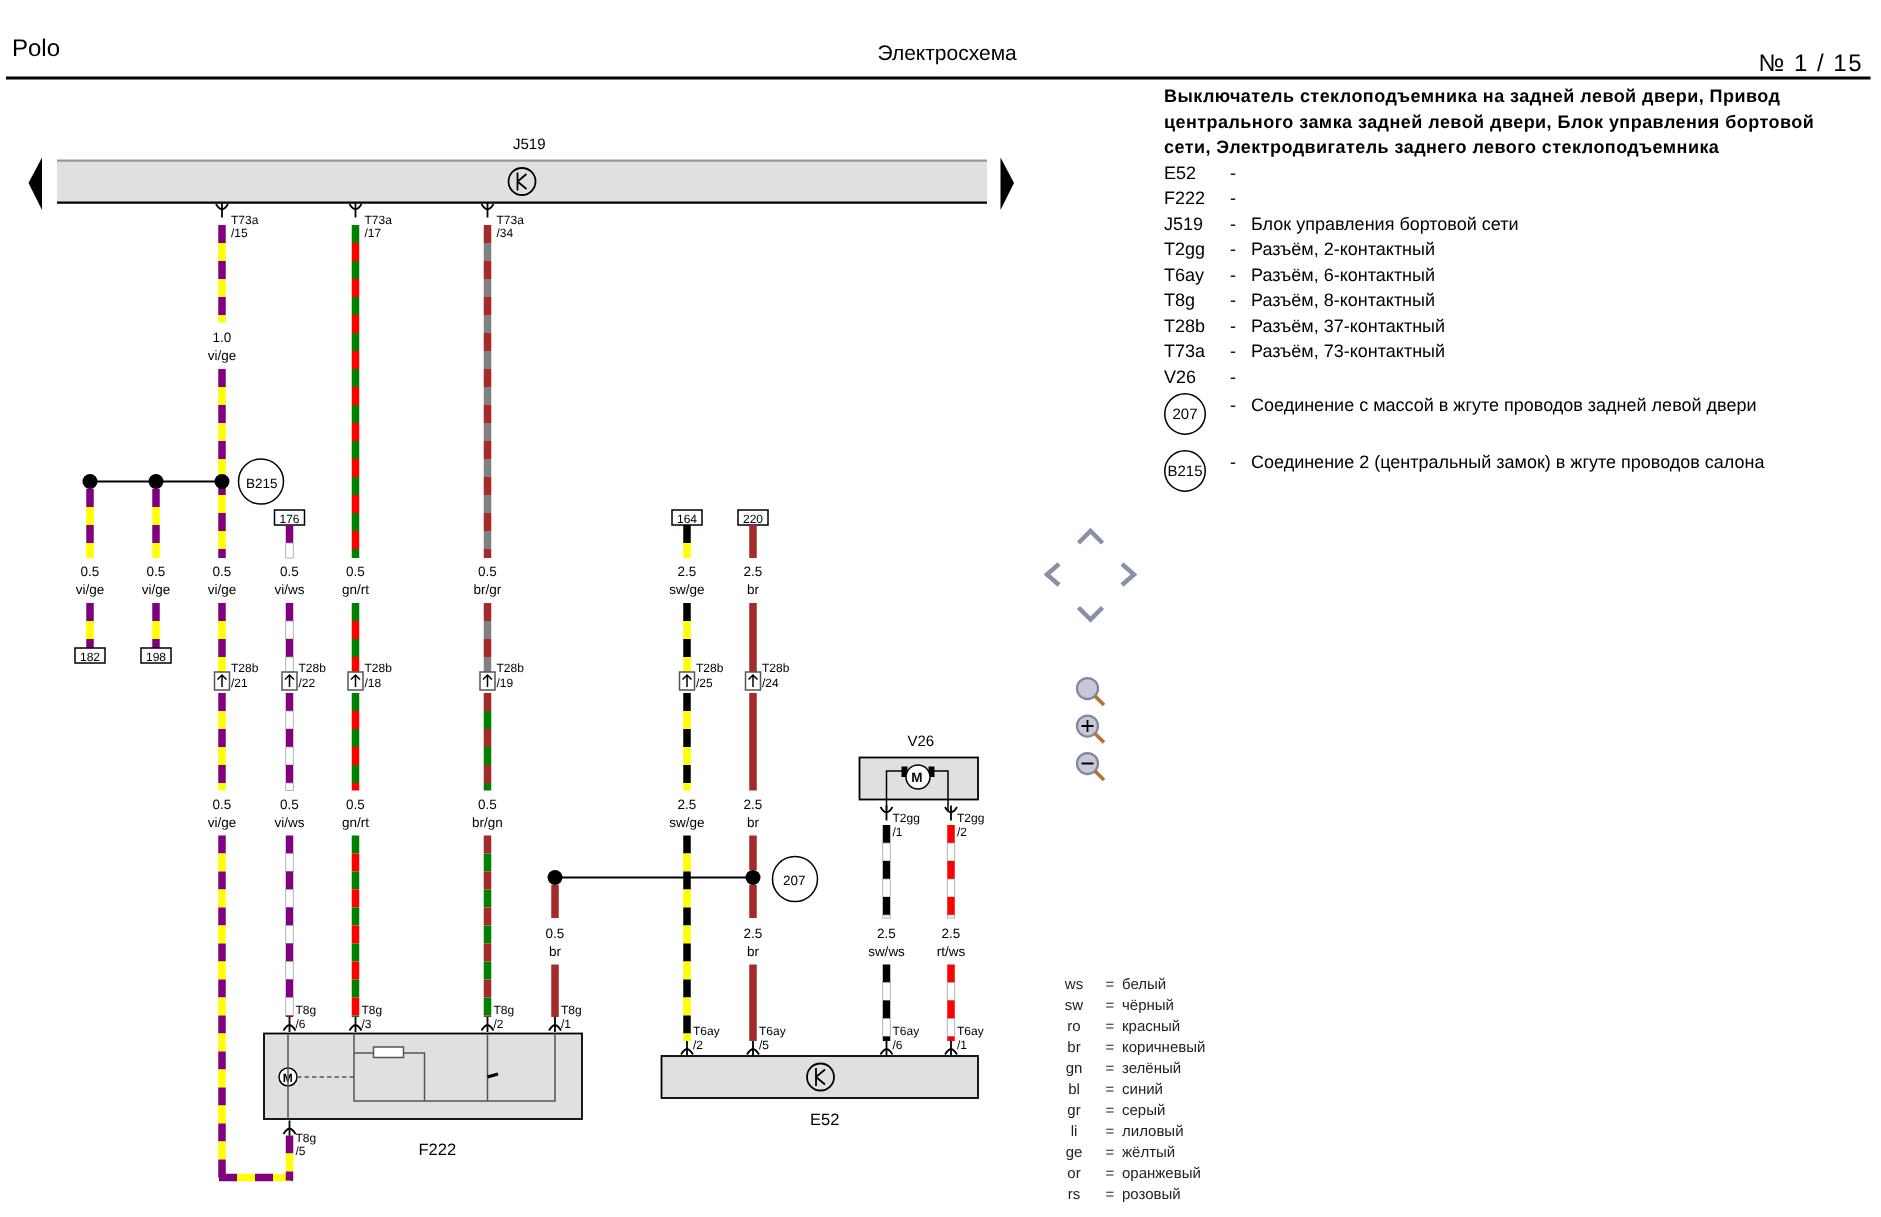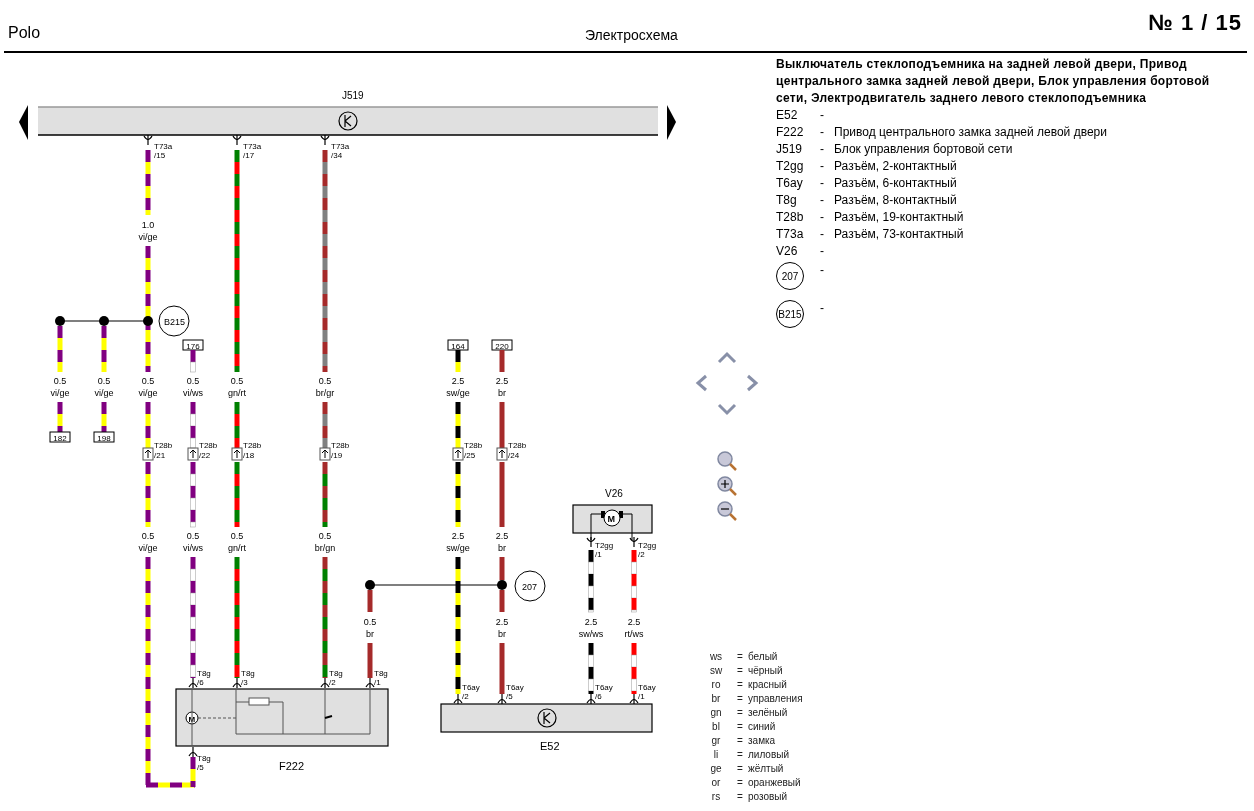--- a/index.html
+++ b/index.html
@@ -1,19 +1,19 @@
 <!DOCTYPE html>
 <html><head>
 <meta charset="utf-8">
 <style>
   html,body{margin:0;padding:0;background:#fff;}
   body{width:1254px;height:811px;position:relative;overflow:hidden;font-family:"Liberation Sans",sans-serif;color:#000;}
   .hdr-model{position:absolute;left:8px;top:24px;font-size:16px;font-weight:normal;}
   .hdr-title{position:absolute;left:585px;top:27px;font-size:14px;}
-  .hdr-page{position:absolute;right:12px;top:10px;font-size:22px;font-weight:bold;letter-spacing:1px;}
+  .hdr-page{position:absolute;right:12px;top:34px;font-size:16px;font-weight:normal;letter-spacing:1px;}
   .hdr-line{position:absolute;left:4px;top:51px;width:1243px;height:2px;background:#000;}
   #schema{position:absolute;left:0;top:0;}
   .legend{position:absolute;left:776px;top:56px;width:440px;font-size:12px;line-height:17px;}
   .legend .title{font-weight:bold;letter-spacing:0.3px;}
   .legend .row{display:flex;}
   .legend .code{width:44px;}
   .legend .dash{width:14px;}
   .legend .circ{width:28px;height:28px;border:1.5px solid #000;border-radius:50%;display:flex;align-items:center;justify-content:center;font-size:10px;box-sizing:border-box;margin-right:16px;}
   .legend .crow{display:flex;align-items:flex-start;height:36px;margin-top:2px;}
   .colors{position:absolute;left:700px;top:650px;font-size:10px;line-height:14px;color:#222;}
@@ -537,21 +537,20 @@
 <div class="legend">
   <div class="title">Выключатель стеклоподъемника на задней левой двери, Привод центрального замка задней левой двери, Блок управления бортовой сети, Электродвигатель заднего левого стеклоподъемника</div>
   <div id="legend-rows">
       <div class="row">
         <span class="code">E52</span>
         <span class="dash">-</span>
       </div>
       <div class="row">
         <span class="code">F222</span>
         <span class="dash">-</span>
-        <span>Привод центрального замка задней левой двери</span>
       </div>
       <div class="row">
         <span class="code">J519</span>
         <span class="dash">-</span>
         <span>Блок управления бортовой сети</span>
       </div>
       <div class="row">
         <span class="code">T2gg</span>
         <span class="dash">-</span>
         <span>Разъём, 2-контактный</span>
@@ -562,40 +561,42 @@
         <span>Разъём, 6-контактный</span>
       </div>
       <div class="row">
         <span class="code">T8g</span>
         <span class="dash">-</span>
         <span>Разъём, 8-контактный</span>
       </div>
       <div class="row">
         <span class="code">T28b</span>
         <span class="dash">-</span>
-        <span>Разъём, 19-контактный</span>
+        <span>Разъём, 37-контактный</span>
       </div>
       <div class="row">
         <span class="code">T73a</span>
         <span class="dash">-</span>
         <span>Разъём, 73-контактный</span>
       </div>
       <div class="row">
         <span class="code">V26</span>
         <span class="dash">-</span>
       </div>
     </div>
   <div id="legend-conns">
       <div class="crow">
         <span class="circ">207</span>
         <span class="dash">-</span>
+        <span>Соединение с массой в жгуте проводов задней левой двери</span>
       </div>
       <div class="crow">
         <span class="circ">B215</span>
         <span class="dash">-</span>
+        <span>Соединение 2 (центральный замок) в жгуте проводов салона</span>
       </div>
     </div>
 </div>
 
 <div class="colors" id="color-key">
     <div class="r">
       <span class="a">ws</span>
       <span class="e">=</span>
       <span>белый</span>
     </div>
@@ -605,36 +606,36 @@
       <span>чёрный</span>
     </div>
     <div class="r">
       <span class="a">ro</span>
       <span class="e">=</span>
       <span>красный</span>
     </div>
     <div class="r">
       <span class="a">br</span>
       <span class="e">=</span>
-      <span>управления</span>
+      <span>коричневый</span>
     </div>
     <div class="r">
       <span class="a">gn</span>
       <span class="e">=</span>
       <span>зелёный</span>
     </div>
     <div class="r">
       <span class="a">bl</span>
       <span class="e">=</span>
       <span>синий</span>
     </div>
     <div class="r">
       <span class="a">gr</span>
       <span class="e">=</span>
-      <span>замка</span>
+      <span>серый</span>
     </div>
     <div class="r">
       <span class="a">li</span>
       <span class="e">=</span>
       <span>лиловый</span>
     </div>
     <div class="r">
       <span class="a">ge</span>
       <span class="e">=</span>
       <span>жёлтый</span>

